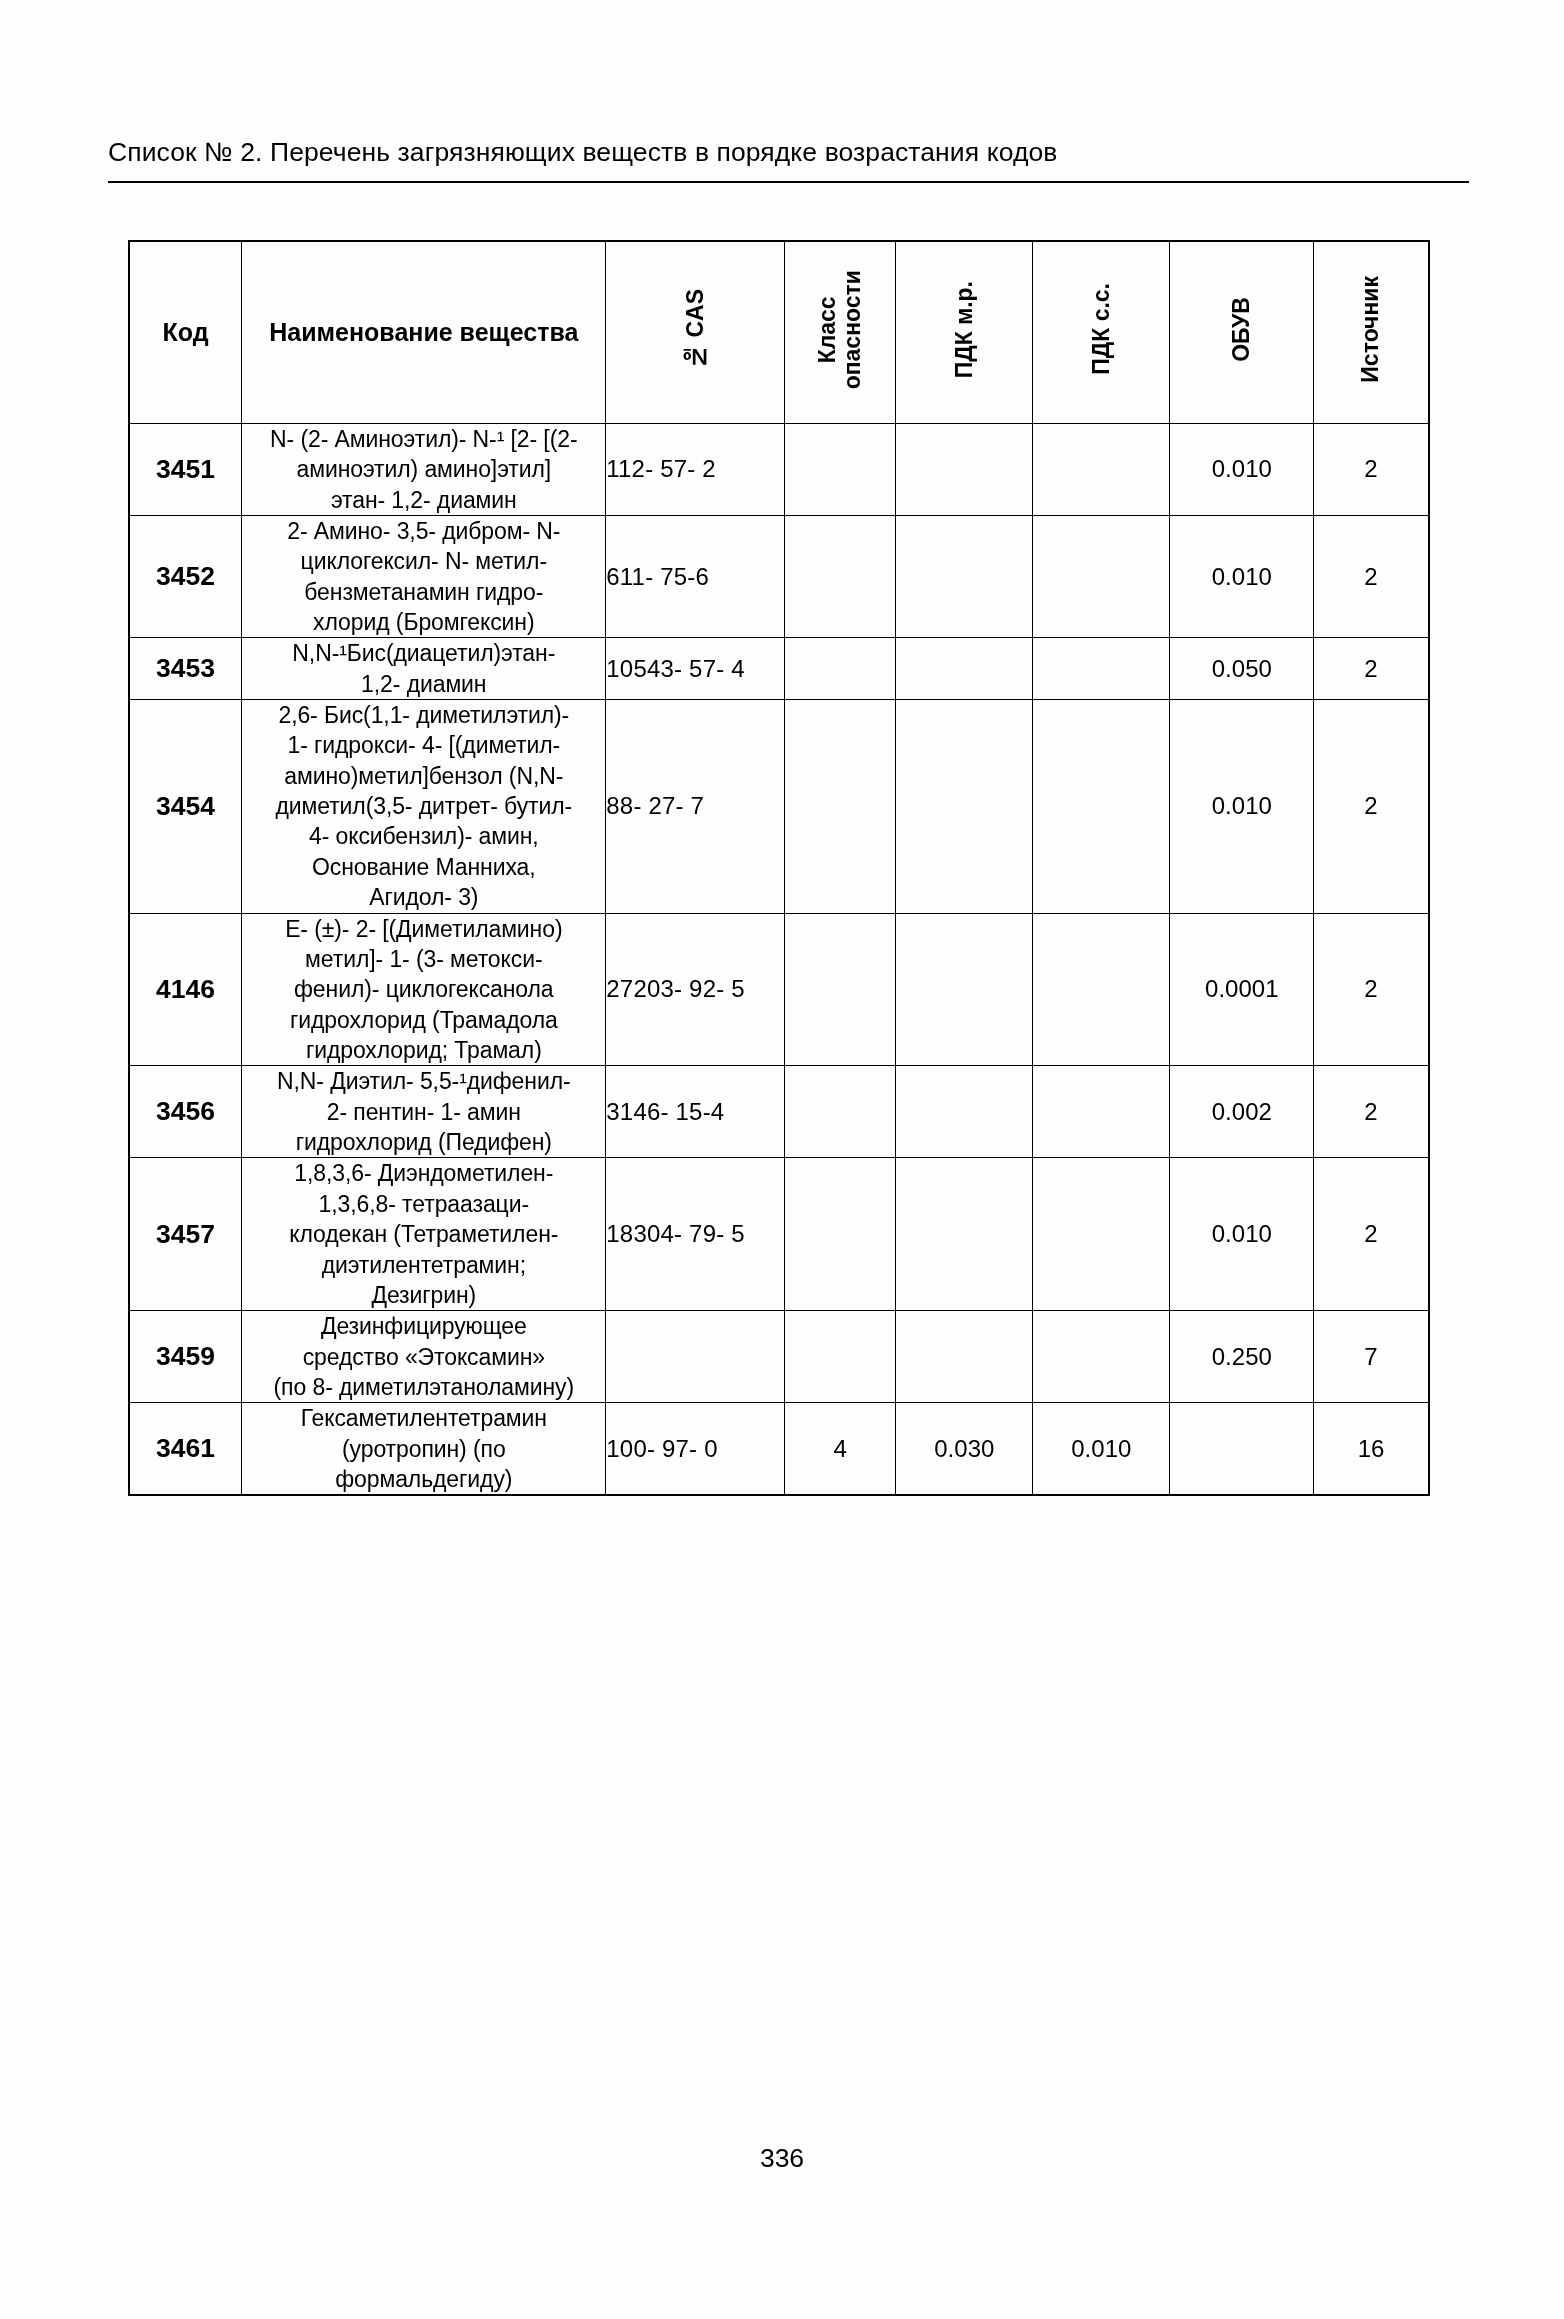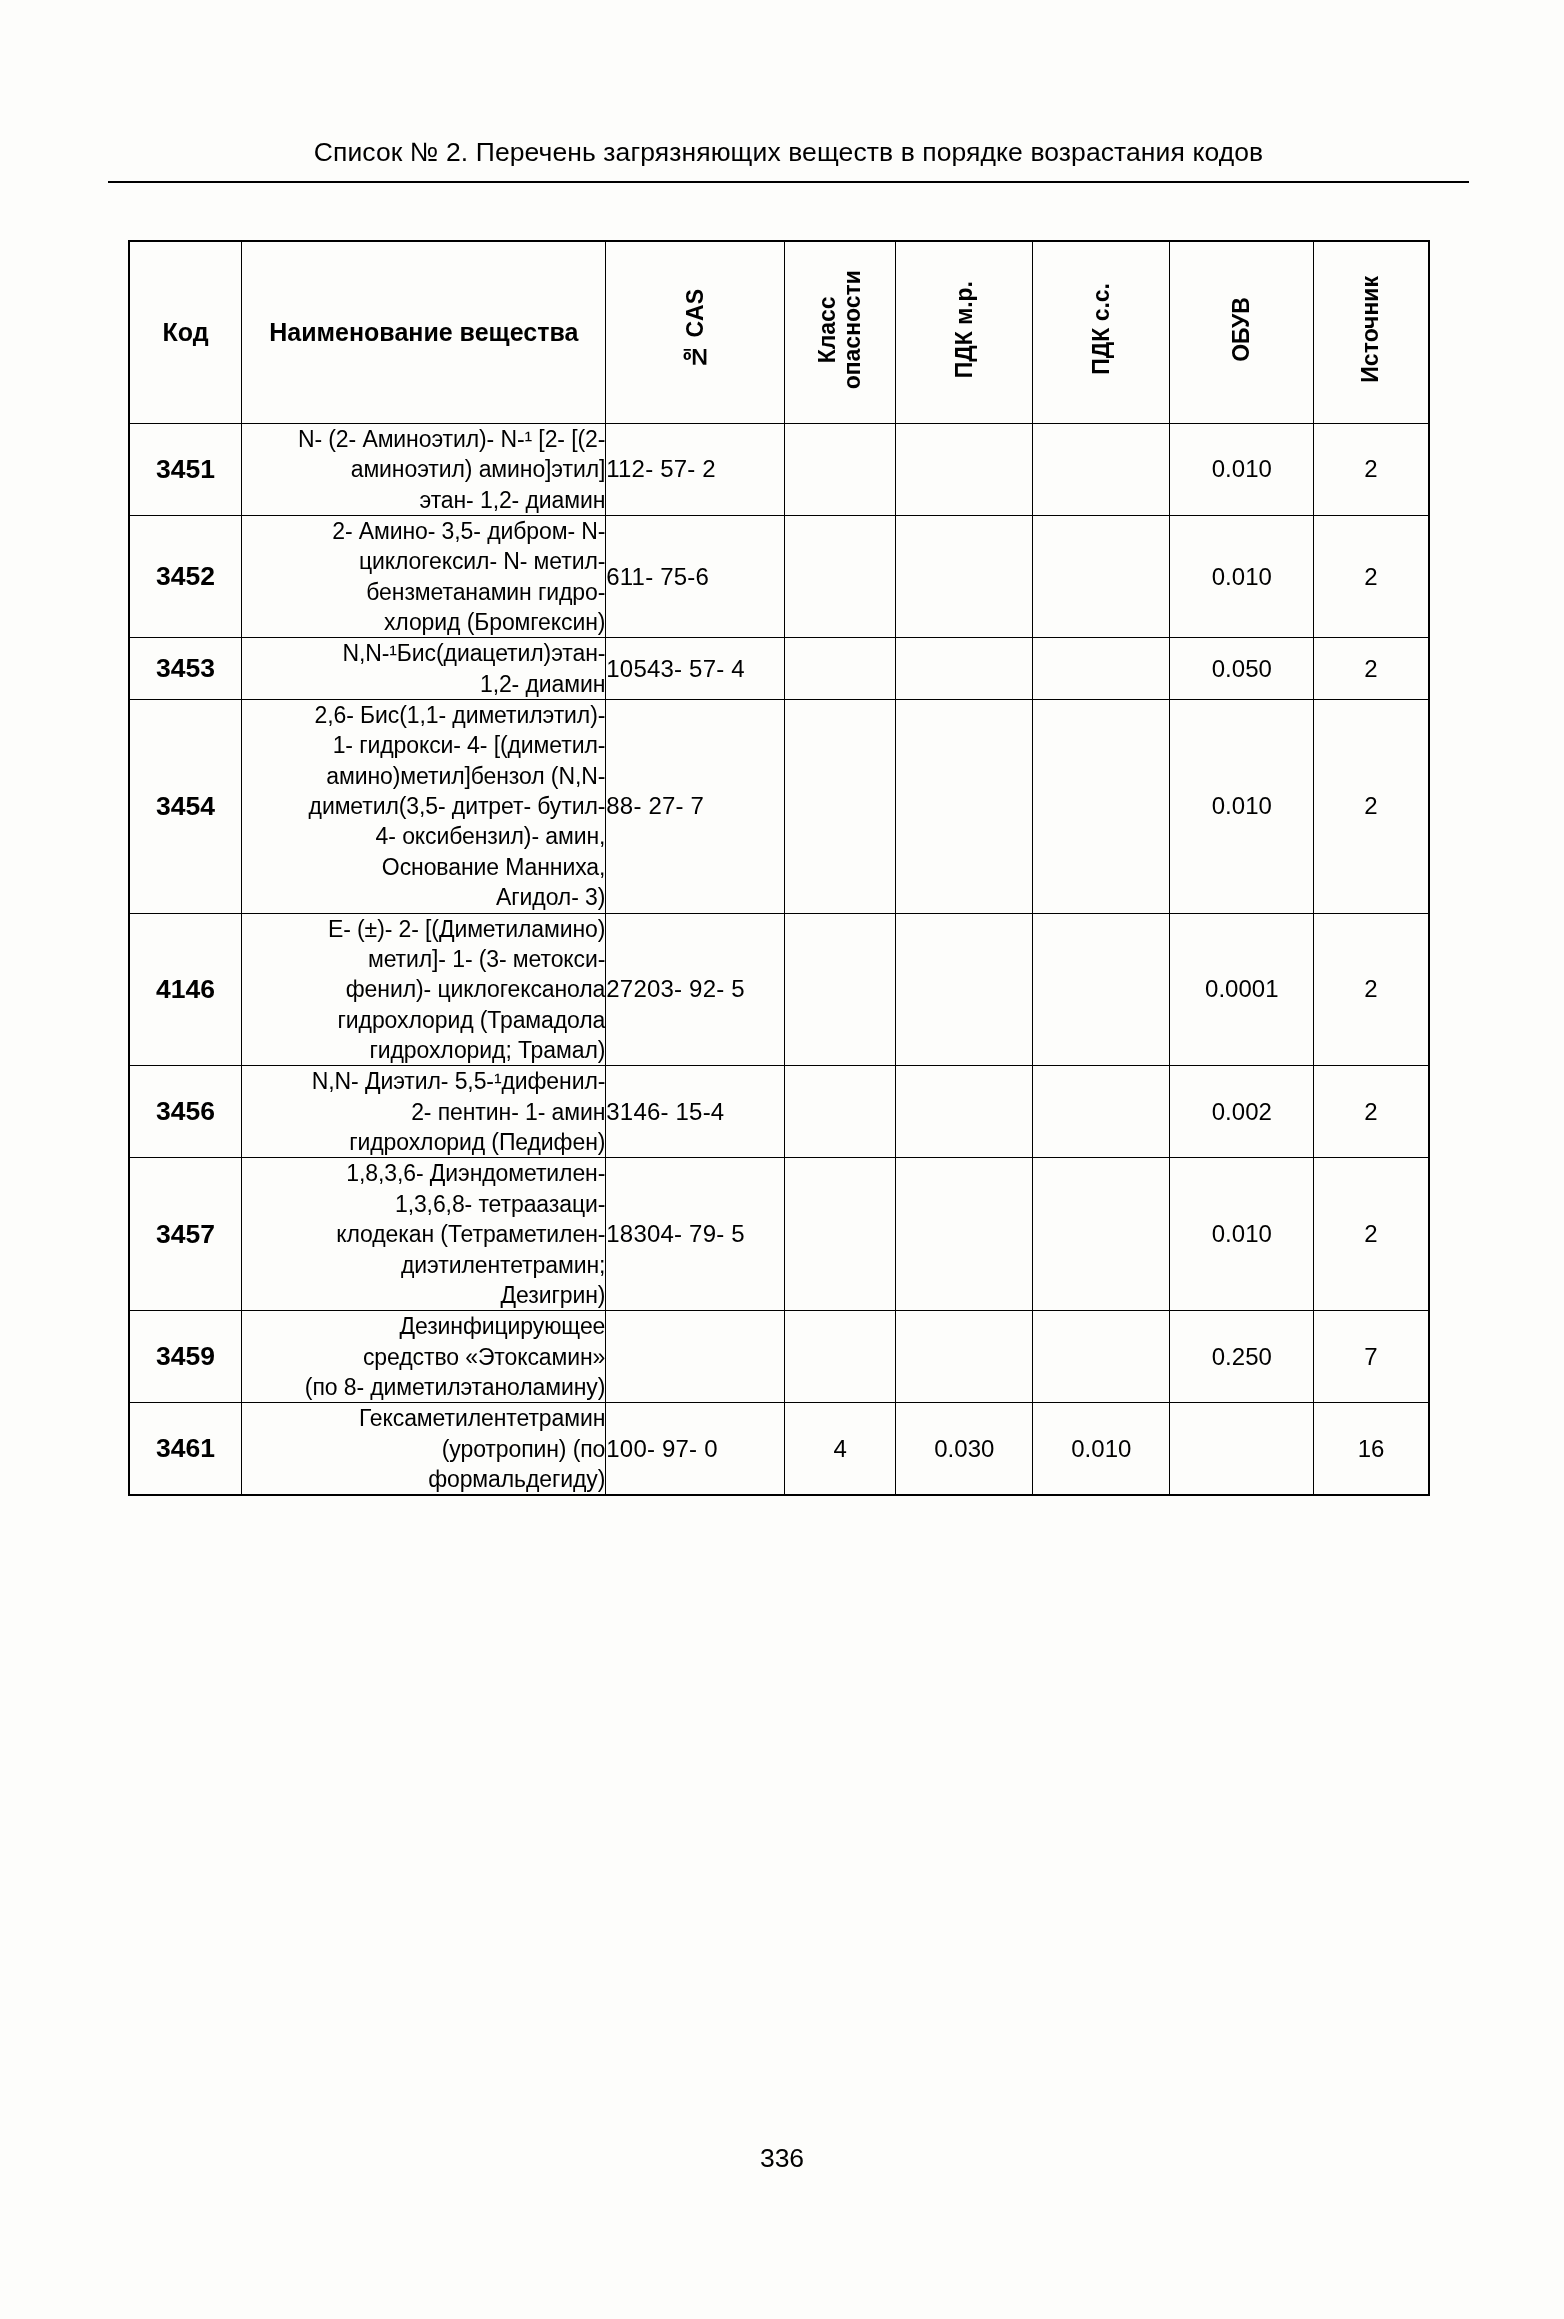--- a/index.html
+++ b/index.html
@@ -23,21 +23,21 @@
     background: #fdfdfb;
   }
   .page-inner {
     position: absolute;
     left: 108px;
     top: 137px;
     width: 1361px;
   }
   .doc-header {
     font-size: 26.5px;
-    text-align: center;
+    text-align: left;
     letter-spacing: 0.1px;
     padding-bottom: 12.8px;
     border-bottom: 2.7px solid #000;
     width: 1361px;
     box-sizing: border-box;
     margin-left: 0px;
   }
   .table-wrap {
     margin-top: 57px;
     margin-left: 12.8px;
@@ -87,21 +87,21 @@
   td.code {
     text-align: center;
     font-weight: bold;
     font-size: 26.5px;
     margin-left: 16px;
   }
   td.name {
     font-size: 23px;
     line-height: 1.32;
     padding: 8.2px 7.3px 8.2px 11px;
-    text-align: right;
+    text-align: center;
     vertical-align: middle;
     letter-spacing: -0.1px;
   }
   td.cas {
     font-size: 24px;
     text-align: left;
     padding-left: 14.6px;
     vertical-align: middle;
     letter-spacing: 0.2px;
   }

